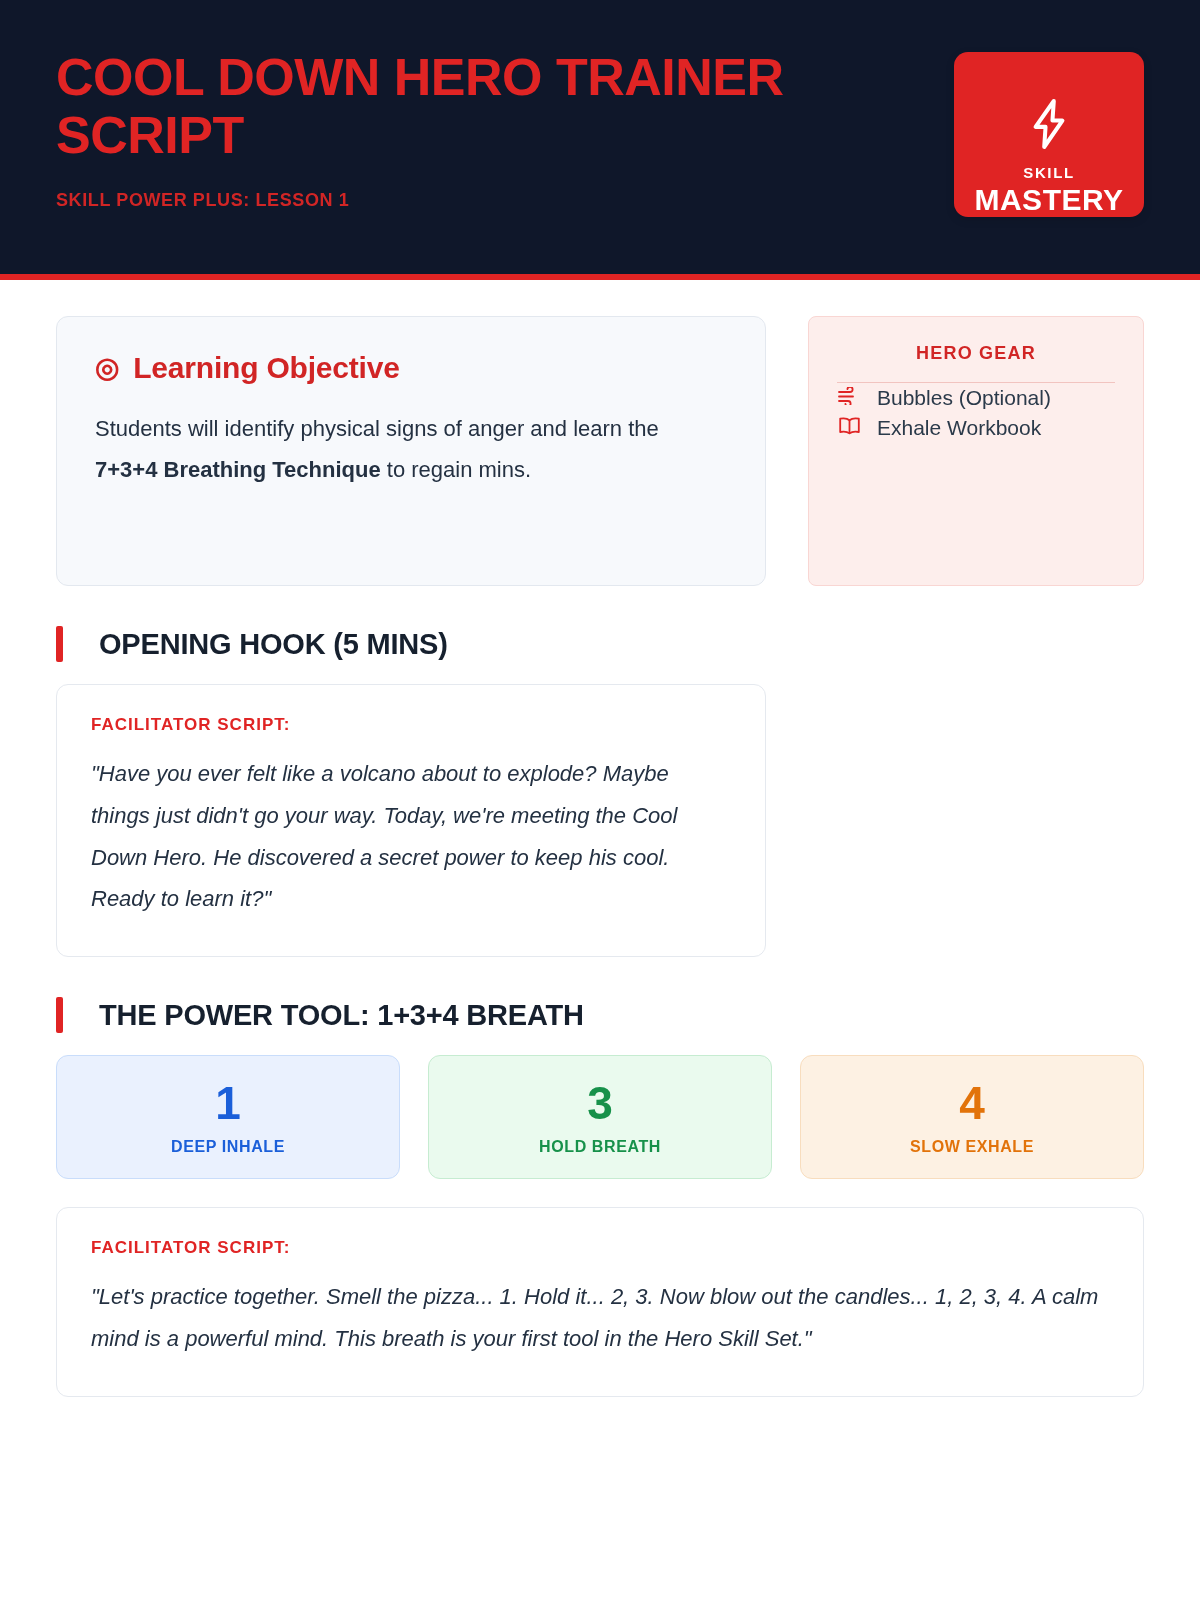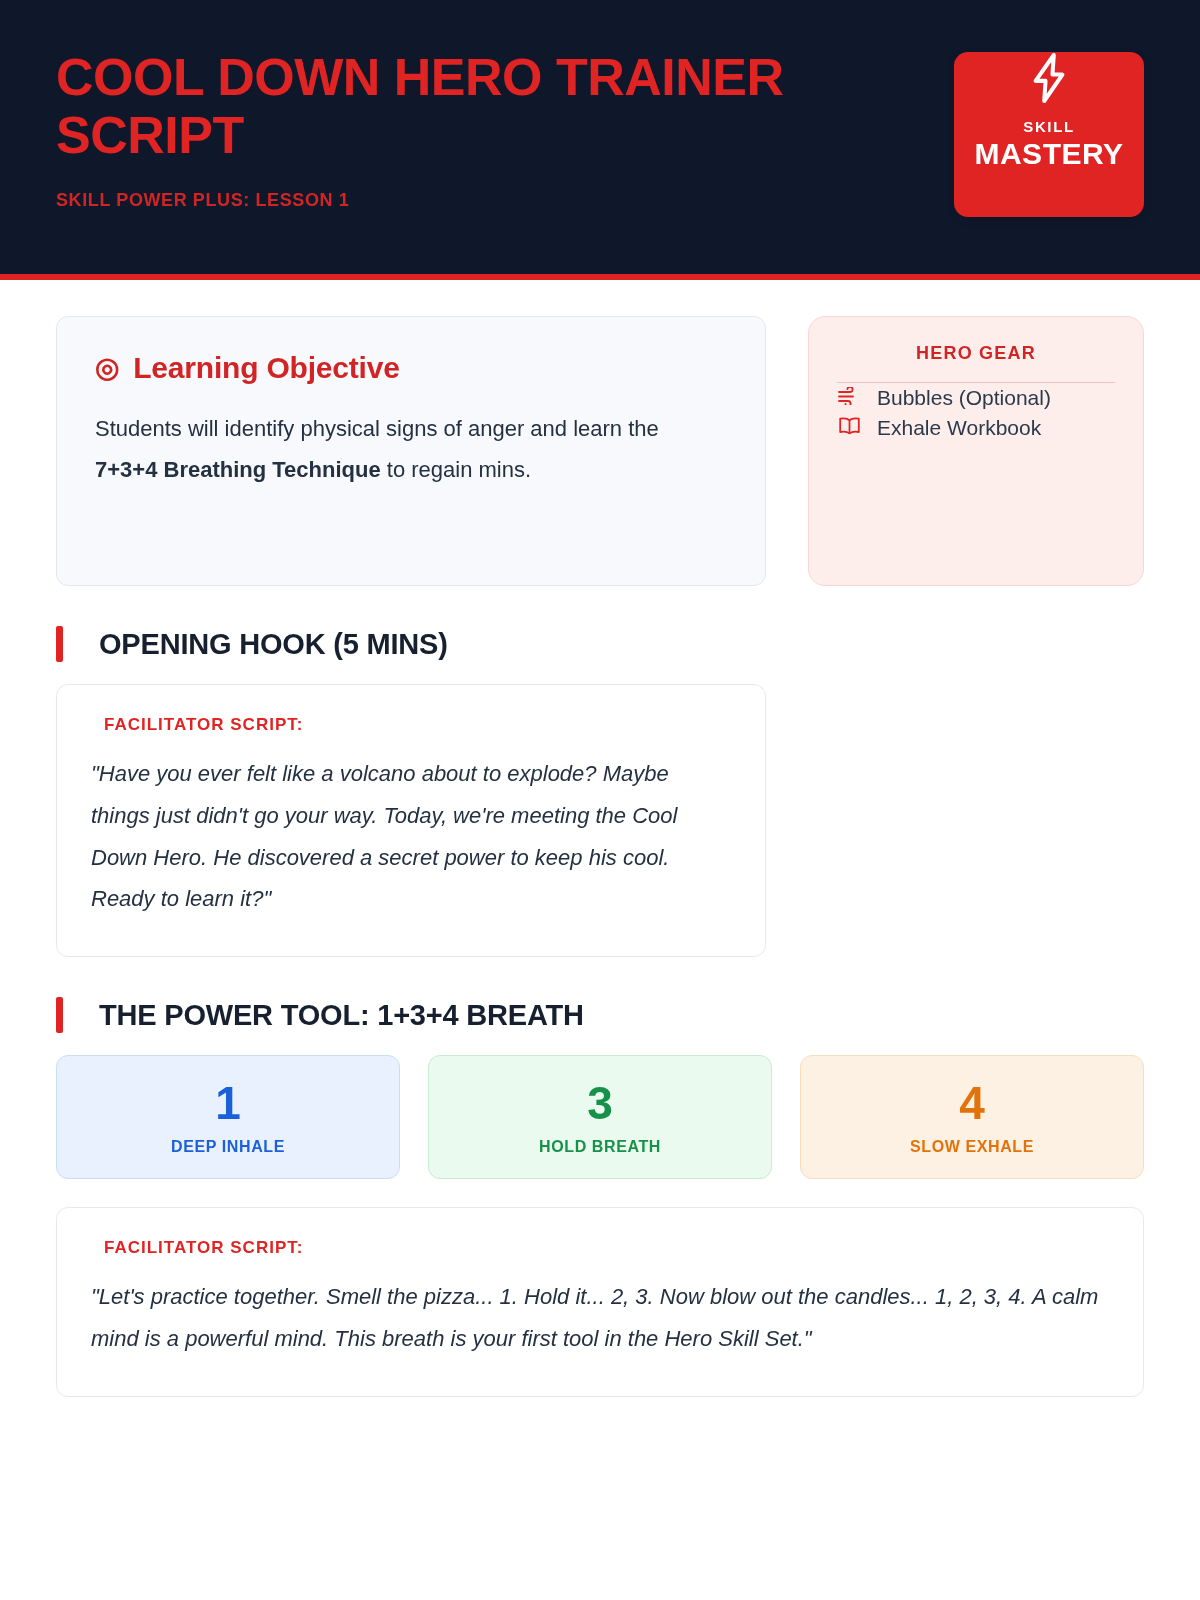--- a/index.html
+++ b/index.html
@@ -48,21 +48,21 @@
     position: absolute;
     top: 52px;
     right: 56px;
     width: 190px;
     height: 165px;
     background: #e02424;
     border-radius: 14px;
     display: flex;
     flex-direction: column;
     align-items: center;
-    justify-content: flex-start;
+    justify-content: flex-end;
     color: #ffffff;
     box-shadow: 0 3px 10px rgba(0,0,0,0.12);
   }
 
   .badge svg { display: block; }
 
   .badge-line1 {
     margin-top: 14px;
     font-size: 15px;
     font-weight: 700;
@@ -115,21 +115,21 @@
     font-size: 22px;
     line-height: 1.85;
     color: #243142;
   }
   .objective-body b { font-weight: 800; }
 
   .gear-card {
     flex: 1 1 auto;
     background: #fdeeec;
     border: 1px solid #f9d6d3;
-    border-radius: 17px;
+    border-radius: 8px;
     padding: 26px 28px 30px 28px;
     min-height: 270px;
   }
 
   .gear-title {
     text-align: center;
     color: #d12525;
     font-size: 18px;
     font-weight: 800;
     letter-spacing: 1.2px;
@@ -184,21 +184,20 @@
     padding: 30px 34px 36px 34px;
   }
   .script-box.narrow { width: 710px; }
 
   .script-label {
     color: #e02424;
     font-size: 17px;
     font-weight: 800;
     letter-spacing: 1px;
     text-transform: uppercase;
-    margin-left: 13px;
   }
   .script-text {
     margin-top: 18px;
     font-style: italic;
     font-size: 22px;
     line-height: 1.9;
     color: #243142;
   }
 
   

